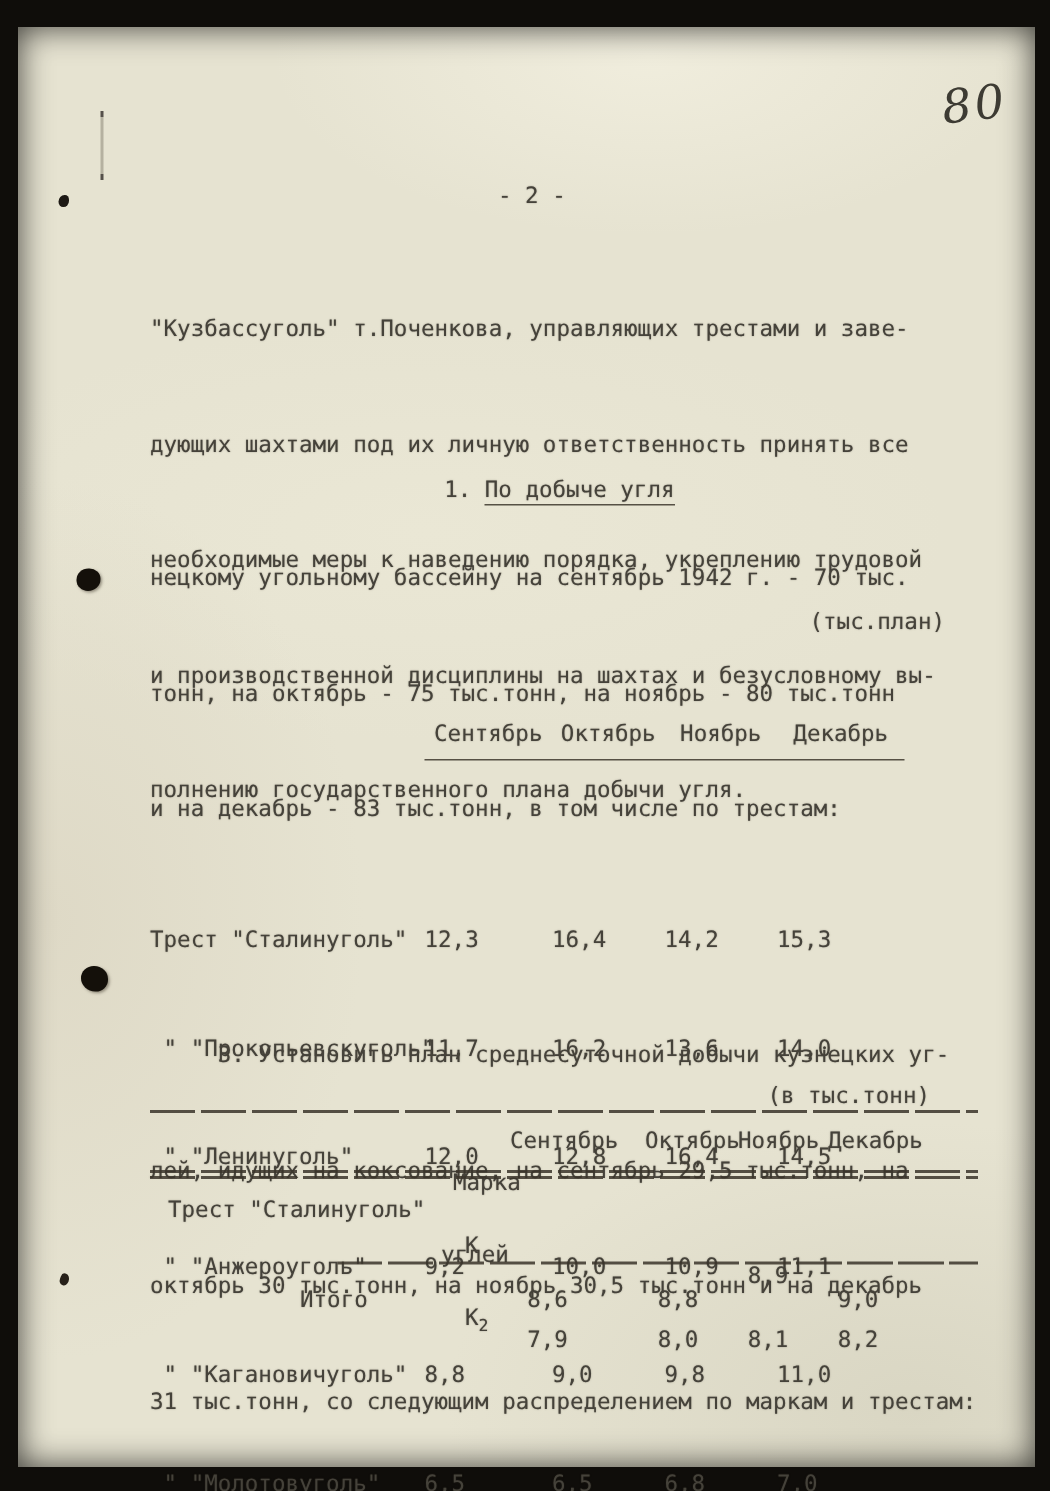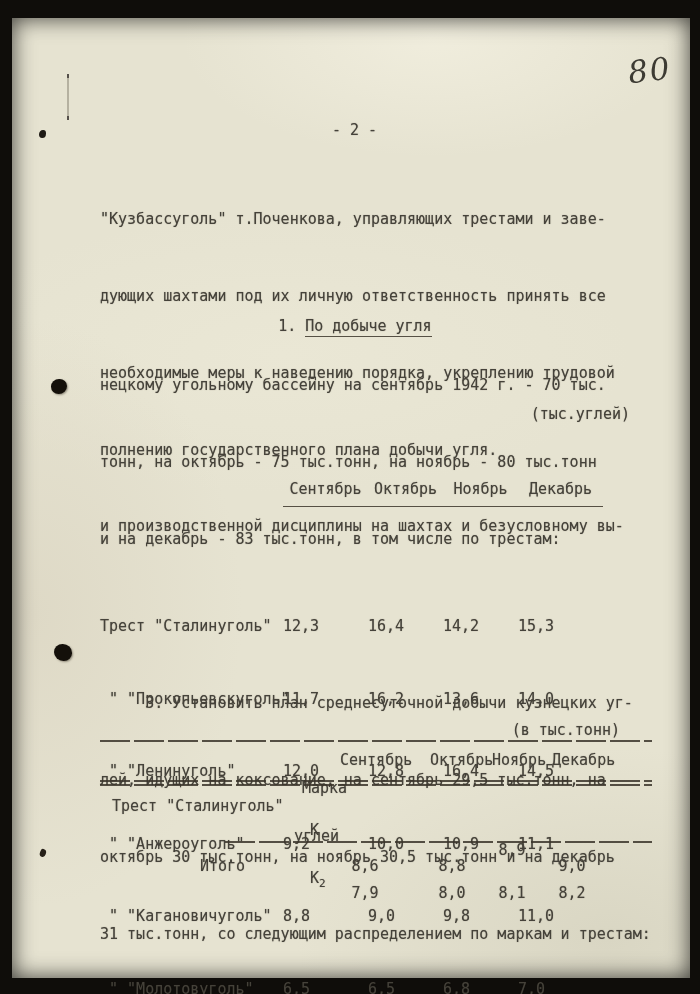--- a/index.html
+++ b/index.html
@@ -72,35 +72,35 @@
   <span class="hole1"></span>
   <span class="hole2"></span>
   <span class="dot-sm2"></span>
 
   <div class="tw" style="left:320px;top:100px;">- 2 -</div>
 
   <div class="tw" style="left:88px;top:138px;">
     <div>"Кузбассуголь" т.Поченкова, управляющих трестами и заве-</div>
     <div>дующих шахтами под их личную ответственность принять все</div>
     <div>необходимые меры к наведению порядка, укреплению трудовой</div>
+    <div>и производственной дисциплины на шахтах и безусловному вы-</div>
     <div>полнению государственного плана добычи угля.</div>
-    <div>и производственной дисциплины на шахтах и безусловному вы-</div>
-  </div>
-
-  <div class="tw" style="left:230px;top:270px;">
+  </div>
+
+  <div class="tw" style="left:248px;top:270px;">
     <span>1. </span><span class="u">По добыче угля</span>
   </div>
 
   <div class="tw" style="left:88px;top:304px;">
     <div>нецкому угольному бассейну на сентябрь 1942 г. - 70 тыс.</div>
     <div>тонн, на октябрь - 75 тыс.тонн, на ноябрь - 80 тыс.тонн</div>
     <div>и на декабрь - 83 тыс.тонн, в том числе по трестам:</div>
   </div>
 
-  <div class="tw note" style="left:508px;top:384px;">(тыс.углей)</div>
+  <div class="tw note" style="left:508px;top:384px;">(тыс.план)</div>
 
   <div class="t1 tw" style="left:88px;top:408px;">
     <div class="t1-head">
       <span class="t1-c1">Сентябрь</span>
       <span class="t1-c2">Октябрь</span>
       <span class="t1-c3">Ноябрь</span>
       <span class="t1-c4">Декабрь</span>
     </div>
     <div class="t1-rows">
       <div class="t1-row">

